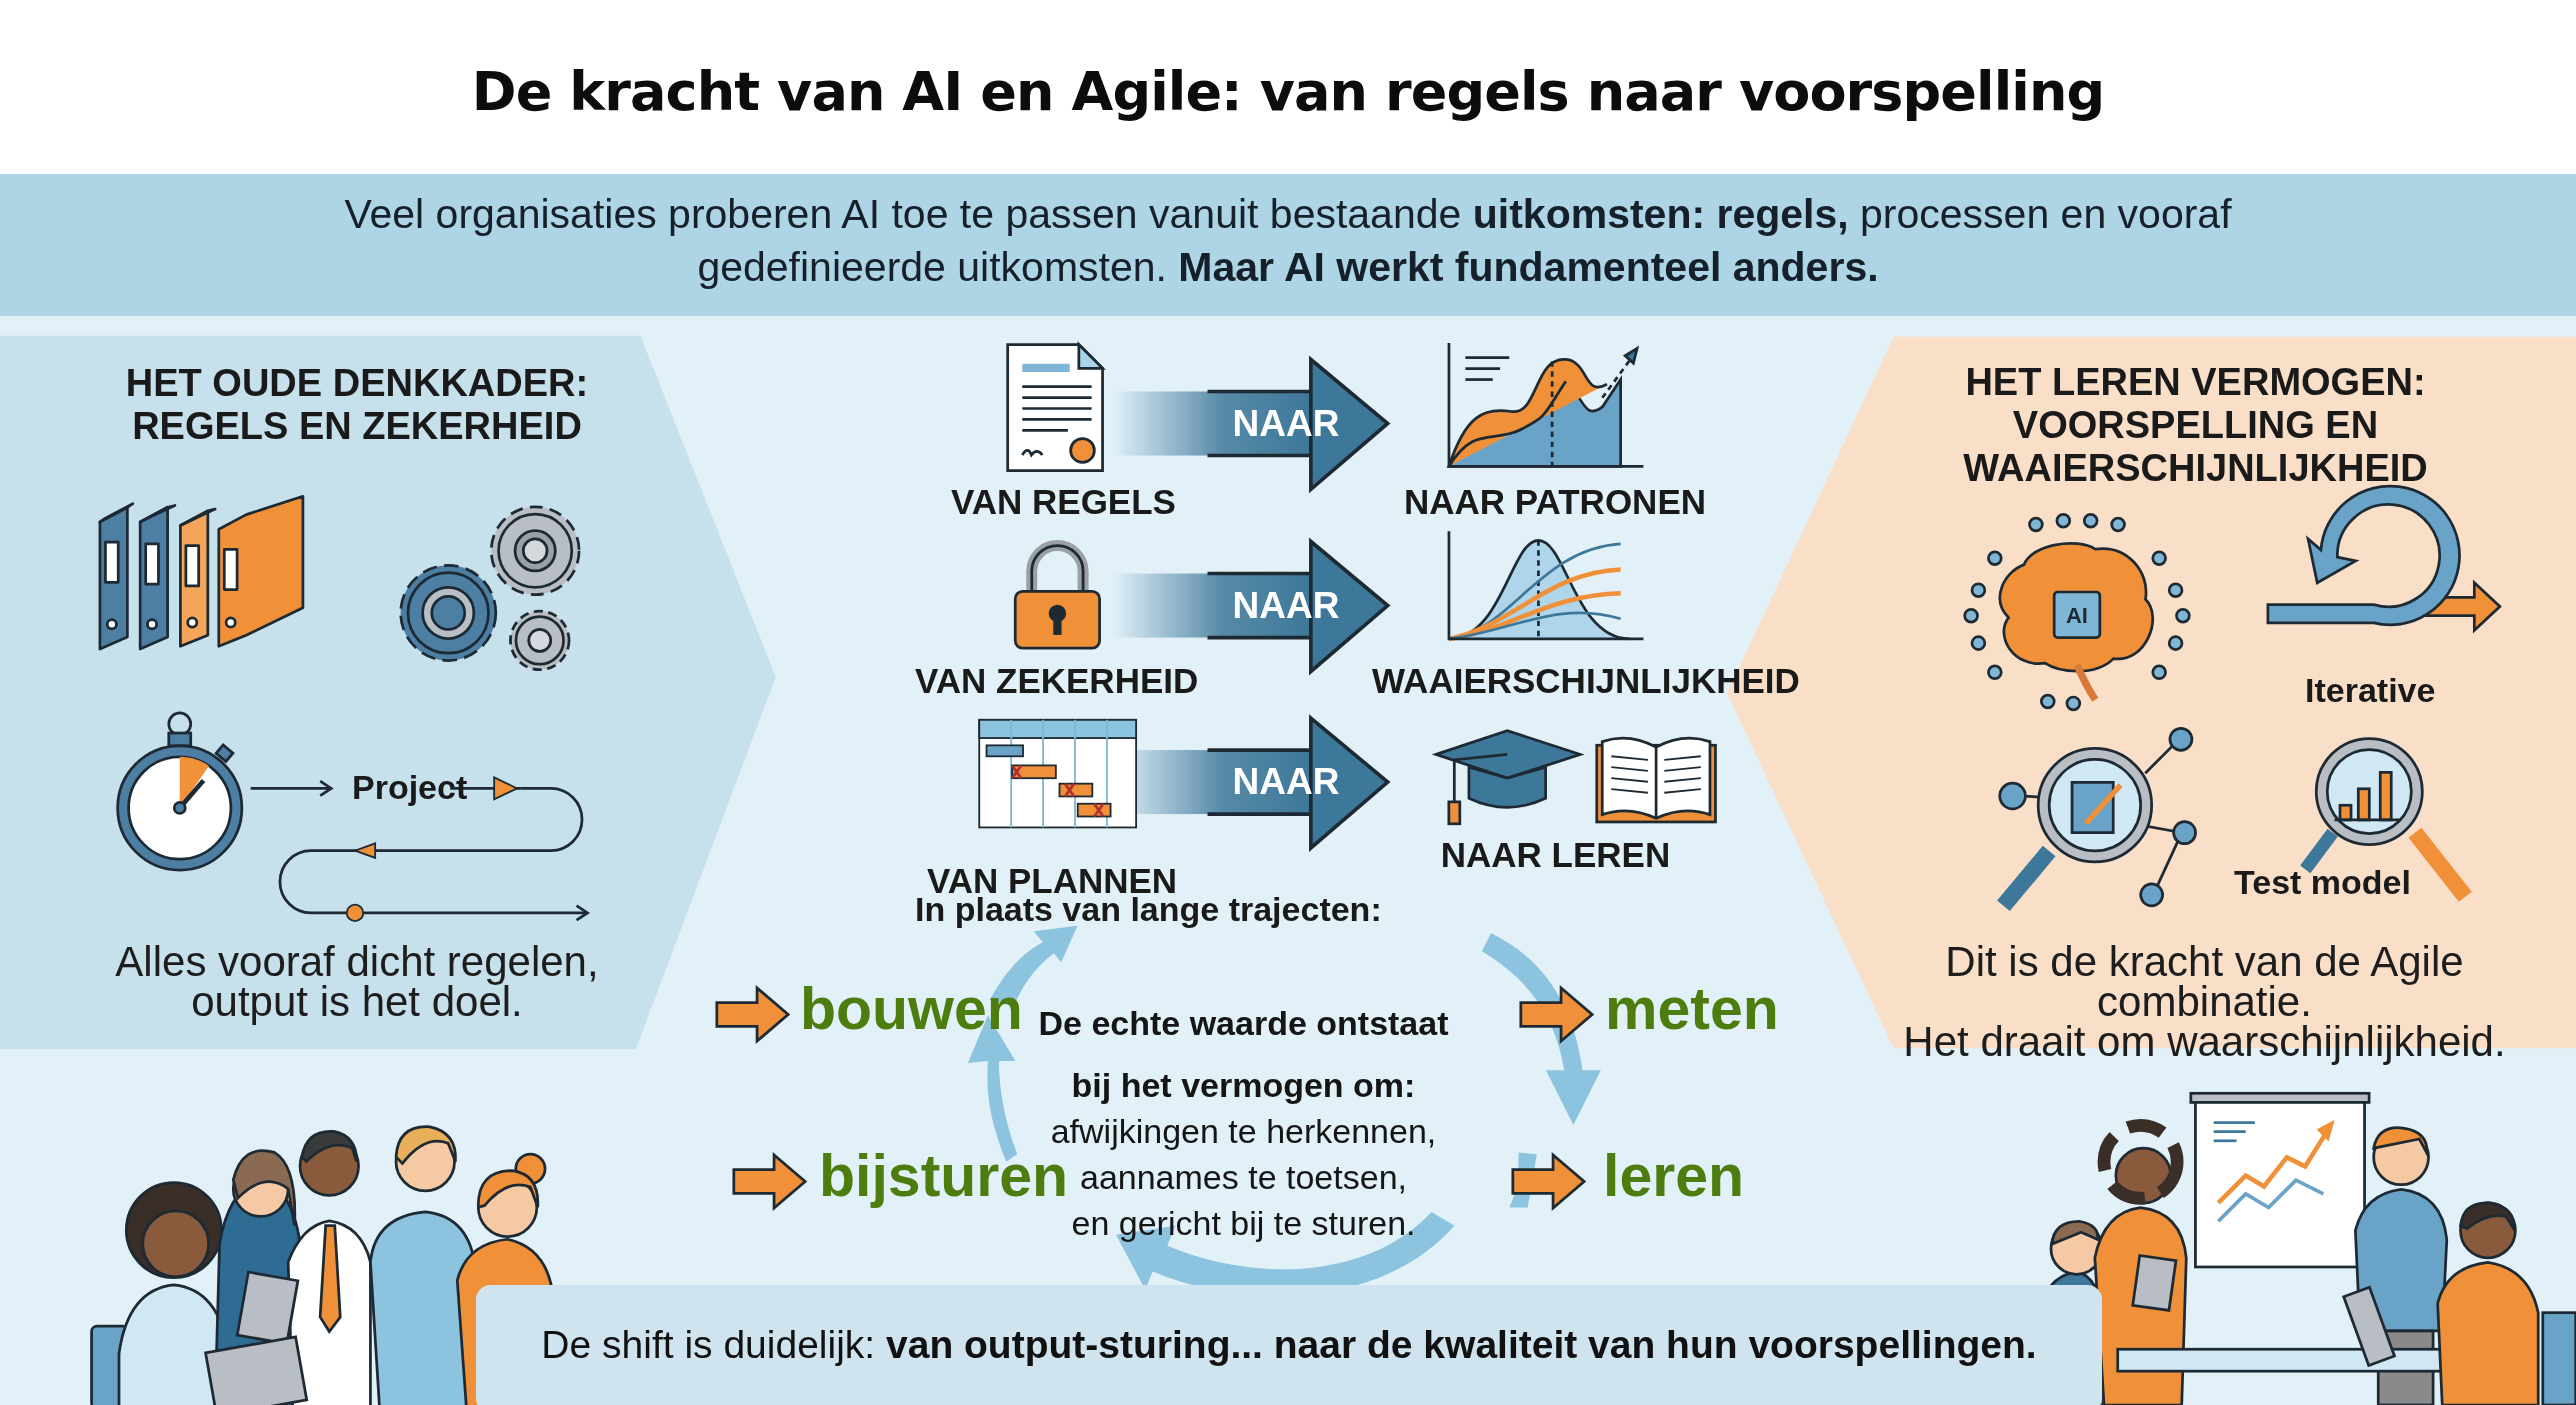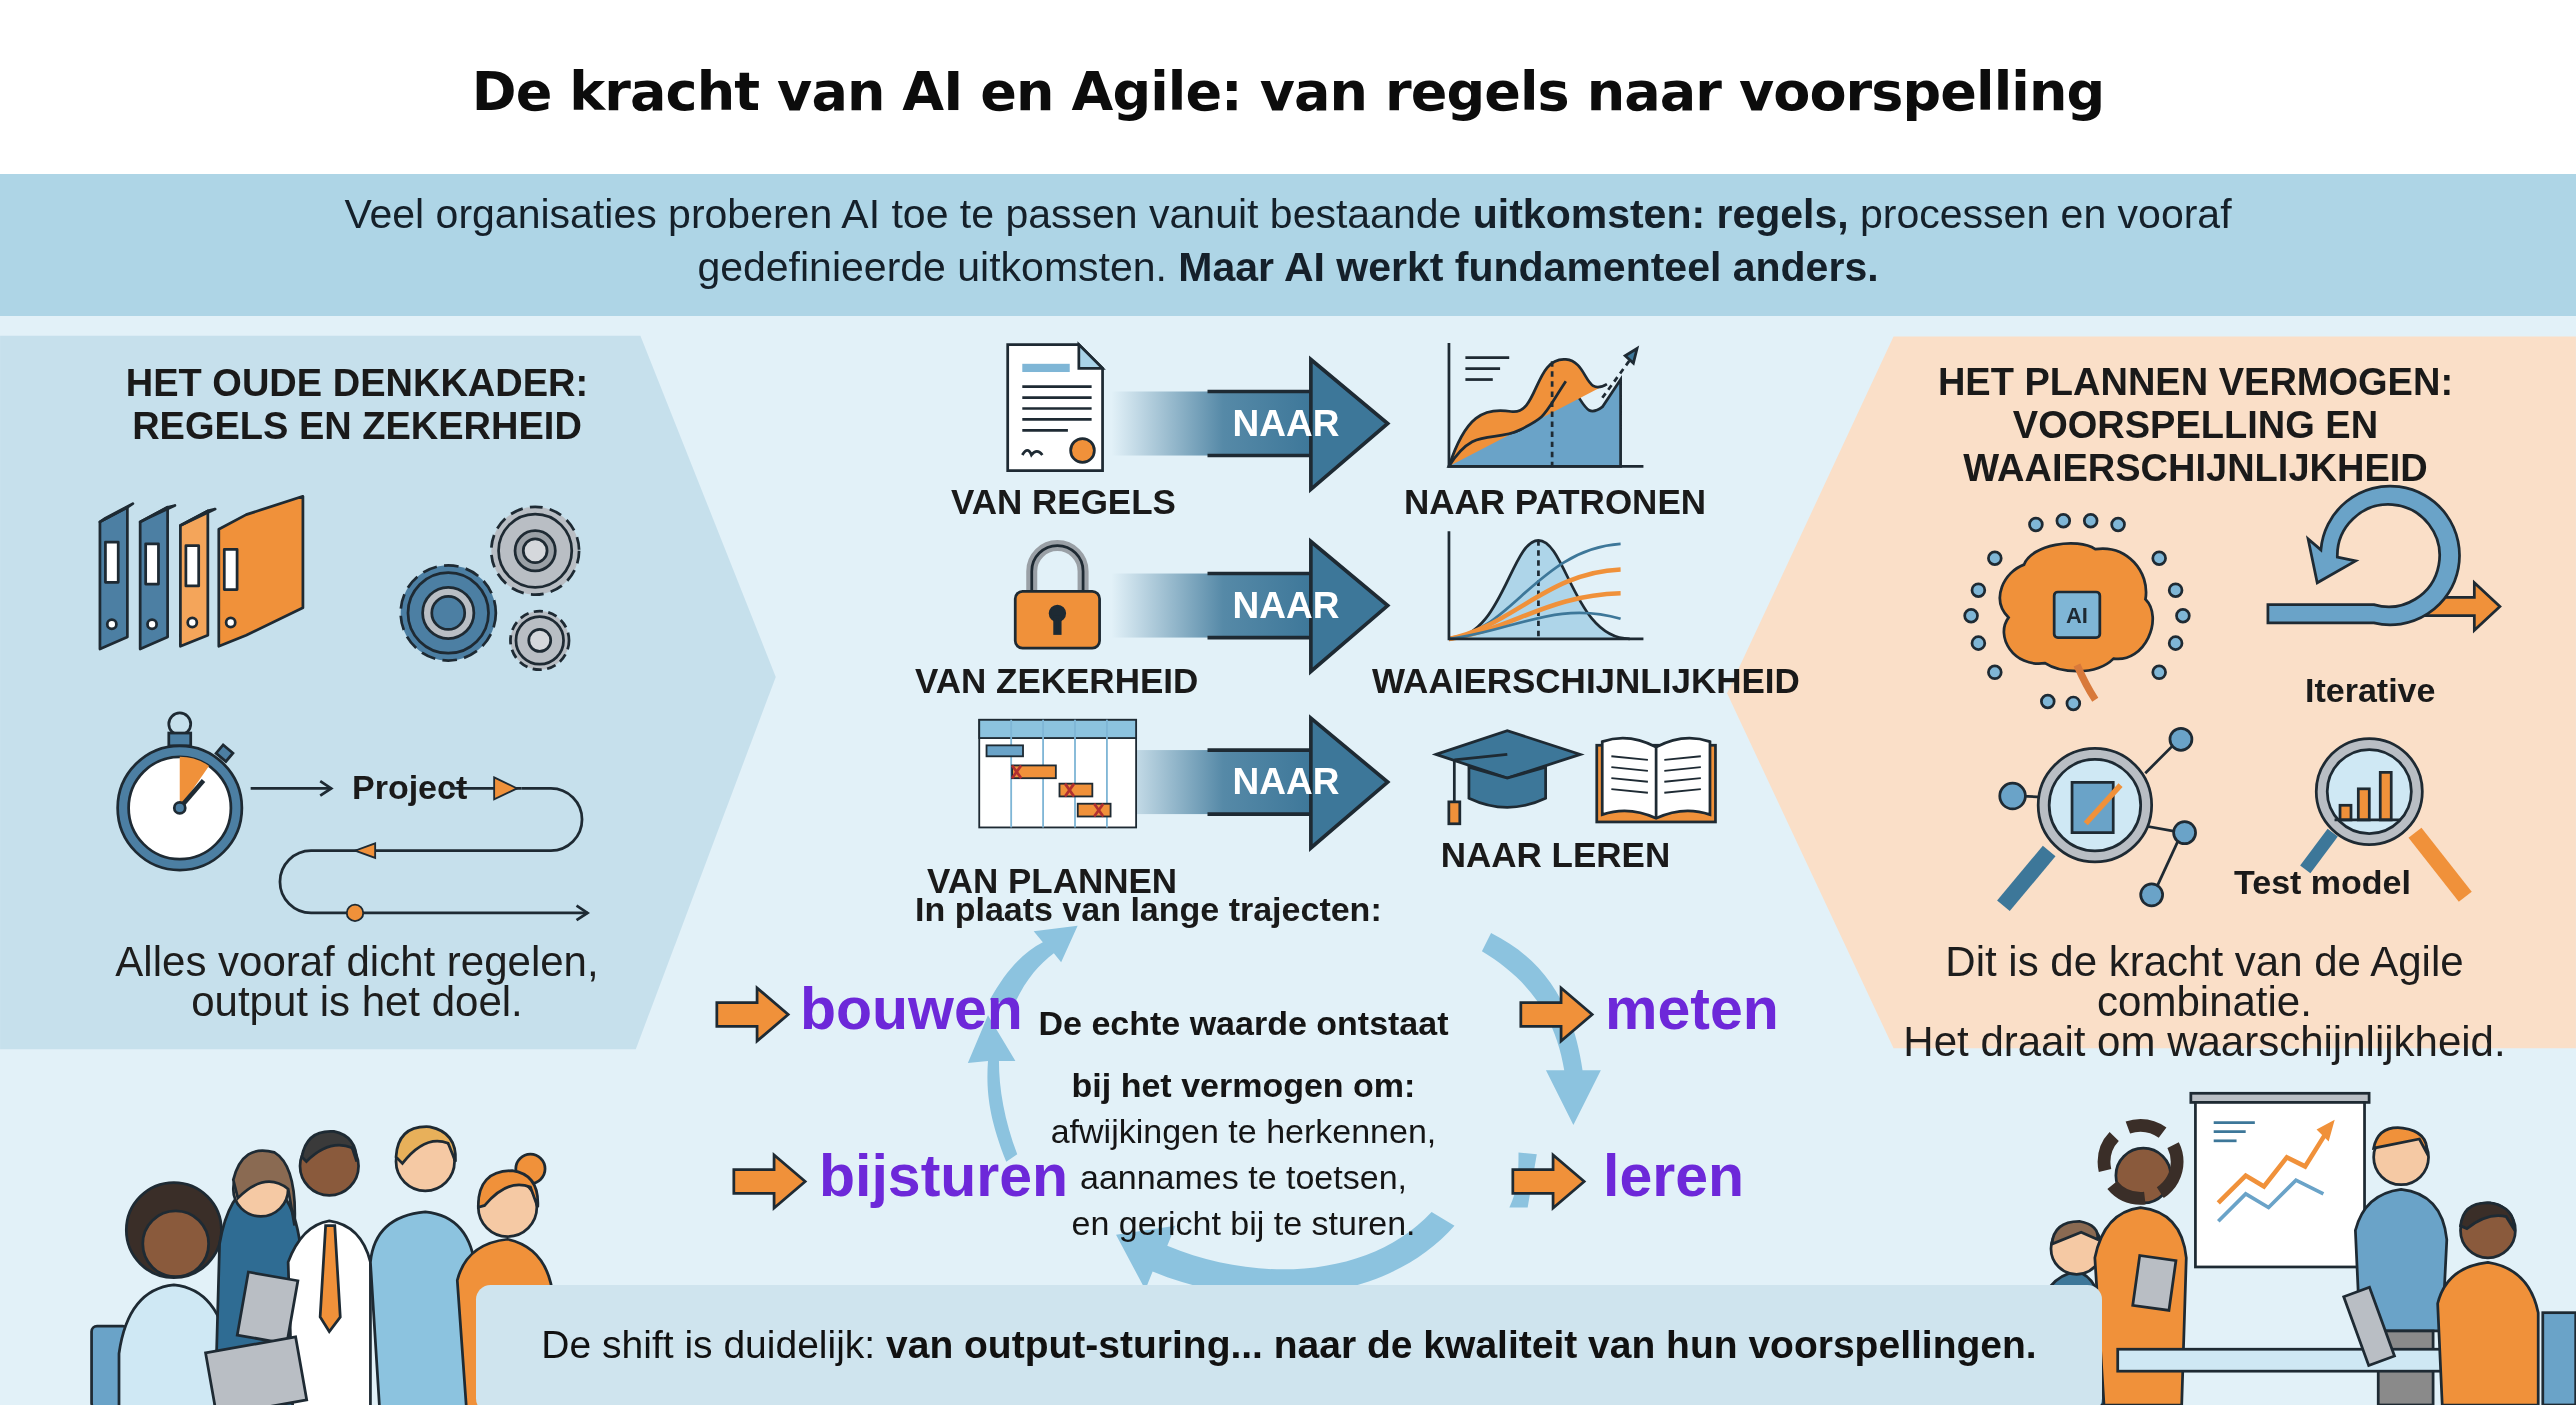--- a/index.html
+++ b/index.html
@@ -8,21 +8,21 @@
   .title-band { left:0; top:0; width:2576px; height:174px; background:#ffffff; }
   .title { left:0; top:37px; width:2576px; text-align:center; font-family:"DejaVu Sans", sans-serif; font-weight:bold; font-size:54px; letter-spacing:-0.9px; line-height:110px; color:#0c0c0c; }
   .banner { left:0; top:174px; width:2576px; height:142px; background:#aed5e6; }
   .banner-text { left:0; top:188px; width:2576px; text-align:center; font-size:41px; line-height:53px; color:#15202a; }
   .banner-text b { font-weight:bold; }
   .bg-shapes { left:0; top:0; }
   .panel-title { text-align:center; font-weight:bold; font-size:38px; line-height:43px; color:#1a1a1a; }
   .caption { text-align:center; font-size:42px; line-height:40px; color:#1d1d1d; }
   .center-label { text-align:center; font-weight:bold; font-size:35px; color:#1a1a1a; white-space:nowrap; }
   .naar { color:#ffffff; font-weight:bold; font-size:37px; text-align:center; }
-  .cycle-word { font-weight:bold; font-size:59px; color:#6d28d9; white-space:nowrap; }
+  .cycle-word { font-weight:bold; font-size:59px; color:#4d7c0f; white-space:nowrap; }
   .cycle-center { text-align:center; font-size:34px; line-height:46px; color:#151515; white-space:nowrap; }
   .cycle-center .b { font-weight:bold;margin-top:16px; }
   .icon-label { font-weight:bold; font-size:34px; color:#1a1a1a; white-space:nowrap; }
   .bottom-banner { left:476px; top:1285px; width:1626px; height:128px; background:#cfe4ee; border-radius:14.6px; }
   .bottom-text { left:476px; top:1323px; width:1626px; text-align:center; font-size:39px; color:#111; white-space:nowrap; }
   .bottom-text b { font-weight:bold; }
   svg { overflow:visible; }
 </style>
 </head>
 <body>
@@ -241,21 +241,21 @@
         <line x1="254" y1="48" x2="294" y2="44"></line>
         <line x1="254" y1="60" x2="294" y2="56"></line>
         <line x1="254" y1="72" x2="294" y2="68"></line>
       </g>
   </g>
 </svg>
 <div class="abs center-label" style="left:915px; top:861px; width:274px;">VAN PLANNEN</div>
 <div class="abs center-label" style="left:1409px; top:835px; width:293px;">NAAR LEREN</div>
 
 <div class="abs panel-title" style="left:1866px; top:361px; width:659px;">
-  <div>HET PLANNEN VERMOGEN:</div>
+  <div>HET LEREN VERMOGEN:</div>
   <div>VOORSPELLING EN</div>
   <div>WAAIERSCHIJNLIJKHEID</div>
 </div>
 
 <svg class="abs" style="left:1958px; top:508px;" width="238" height="210" viewBox="0 0 260 230">
   <g stroke="#1e2a33" stroke-width="3">
     <g fill="#7fb6d6">
       <circle cx="85" cy="18" r="7"></circle>
         <circle cx="115" cy="14" r="7"></circle>
         <circle cx="145" cy="14" r="7"></circle>

